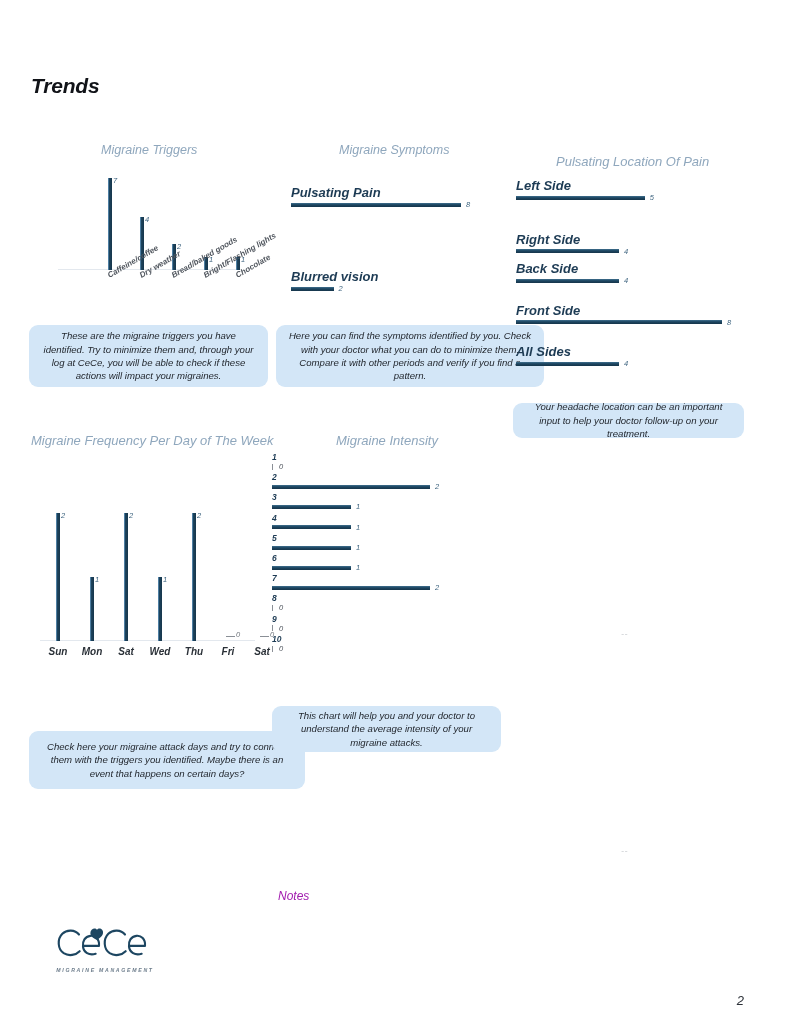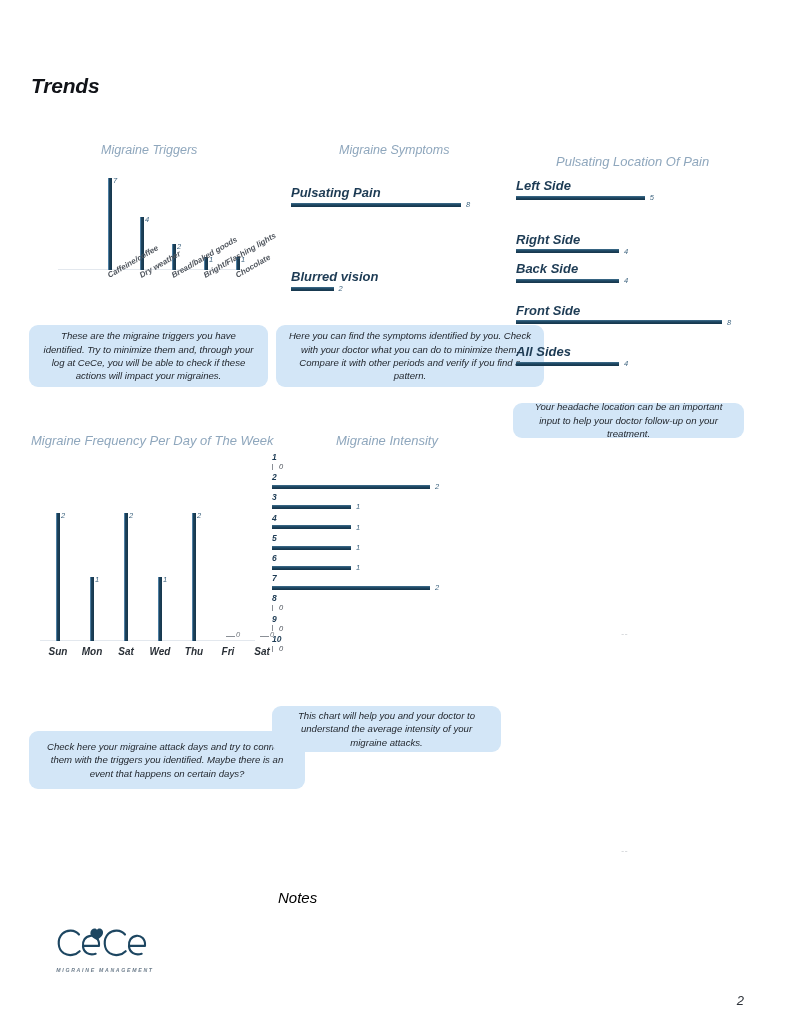--- a/index.html
+++ b/index.html
@@ -99,21 +99,21 @@
     text-align: center;
     padding: 9px 11px;
     display: flex; align-items: center; justify-content: center;
   }
 
   
   .dashes {
     position: absolute; font-size: 9px; color: #b8bcc1; letter-spacing: 0.5px;
   }
   .notes-label {
-    position: absolute; font-size: 15px; color: #000000;
+    position: absolute; font-size: 12px; color: #a21caf;
   }
   .page-number {
     position: absolute; right: 48px; bottom: 16px;
     font-size: 13px; color: #2b3037;
   }
 
   
   .logo { position: absolute; left: 55px; top: 925px; width: 100px; }
   .logo-tag {
     font-size: 5.2px; letter-spacing: 1.7px; color: #6d7d8c;

